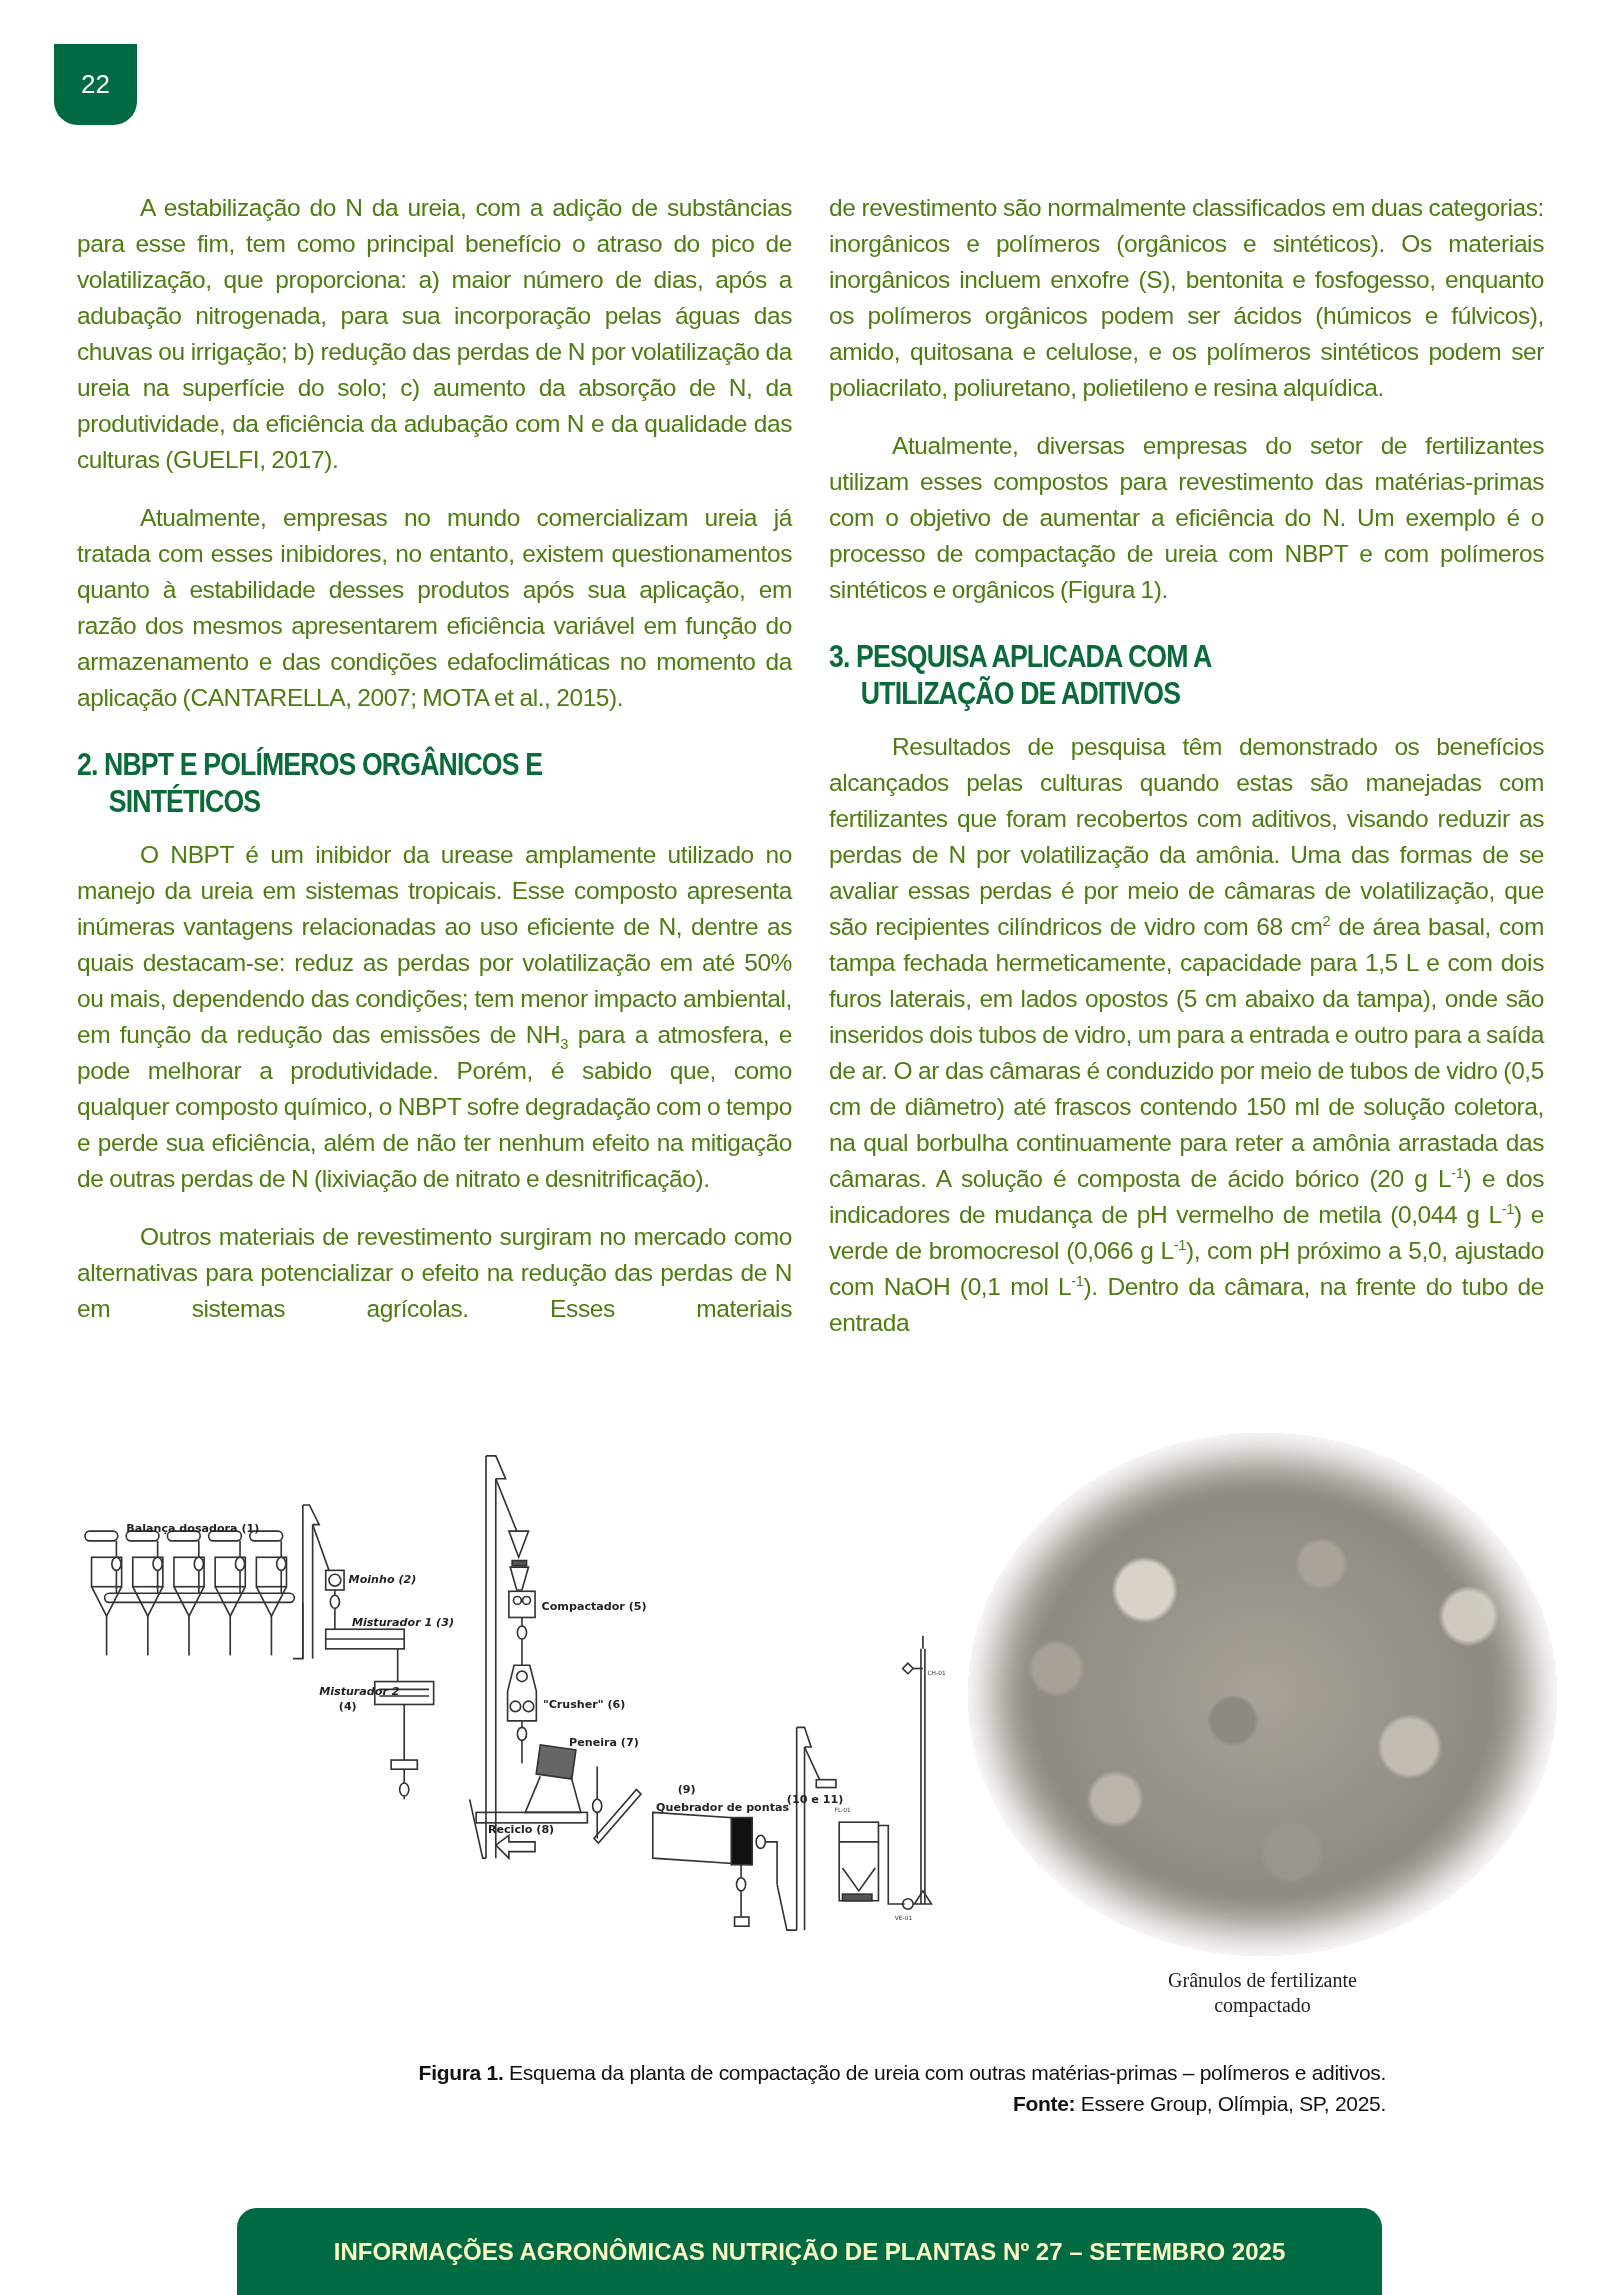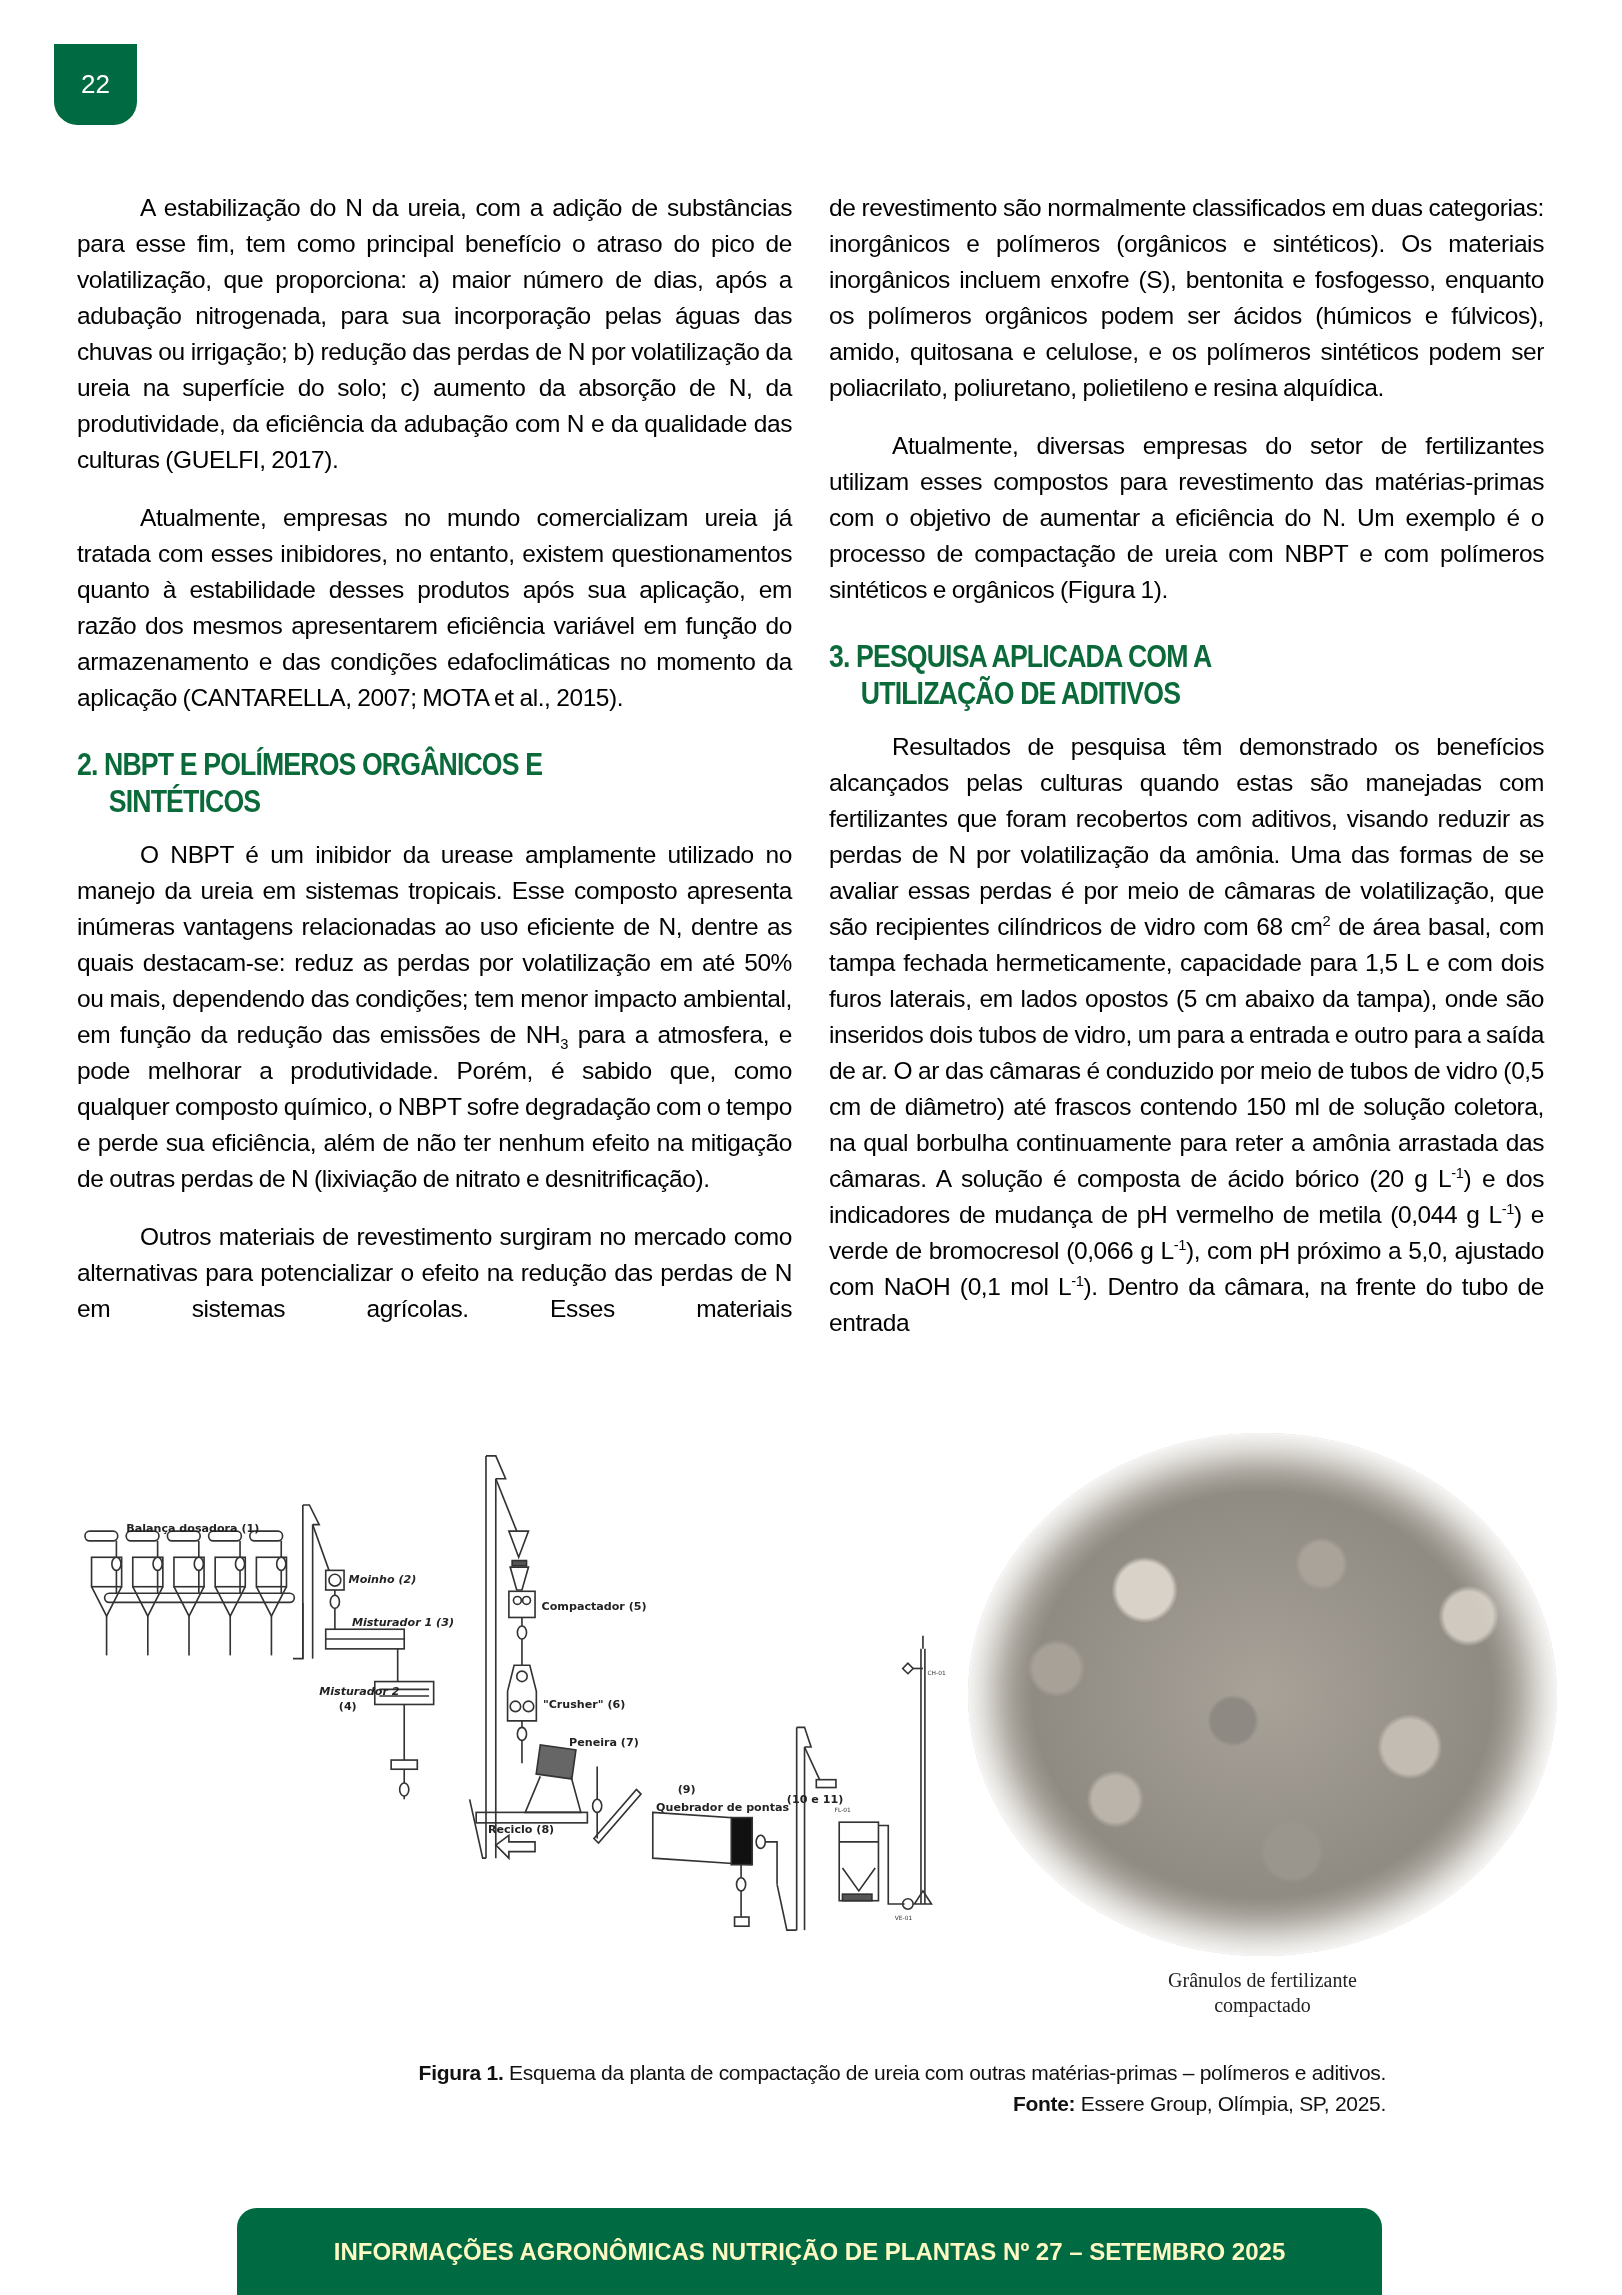--- a/index.html
+++ b/index.html
@@ -15,21 +15,21 @@
   }
 
   .col { position: absolute; top: 190px; width: 715px; }
   .col-left { left: 77px; }
   .col-right { left: 829px; }
 
   .col p {
     font-family: "Liberation Sans", sans-serif;
     font-size: 24.5px; line-height: 36px; text-align: justify;
     text-indent: 63px; letter-spacing: -0.4px; word-spacing: -0.7px;
-    color: #000000;
+    color: #4d7c0f;
   }
   .col p.noindent { text-indent: 0; }
   .col p + p { margin-top: 22px; }
 
   h2.section {
     font-family: "Liberation Sans", sans-serif; font-weight: 700;
     color: #0a6a3a; font-size: 31px; line-height: 37px;
     letter-spacing: -1px; transform: scaleX(0.86); transform-origin: left;
     width: 116%;
     margin: 30px 0 17px 0;

